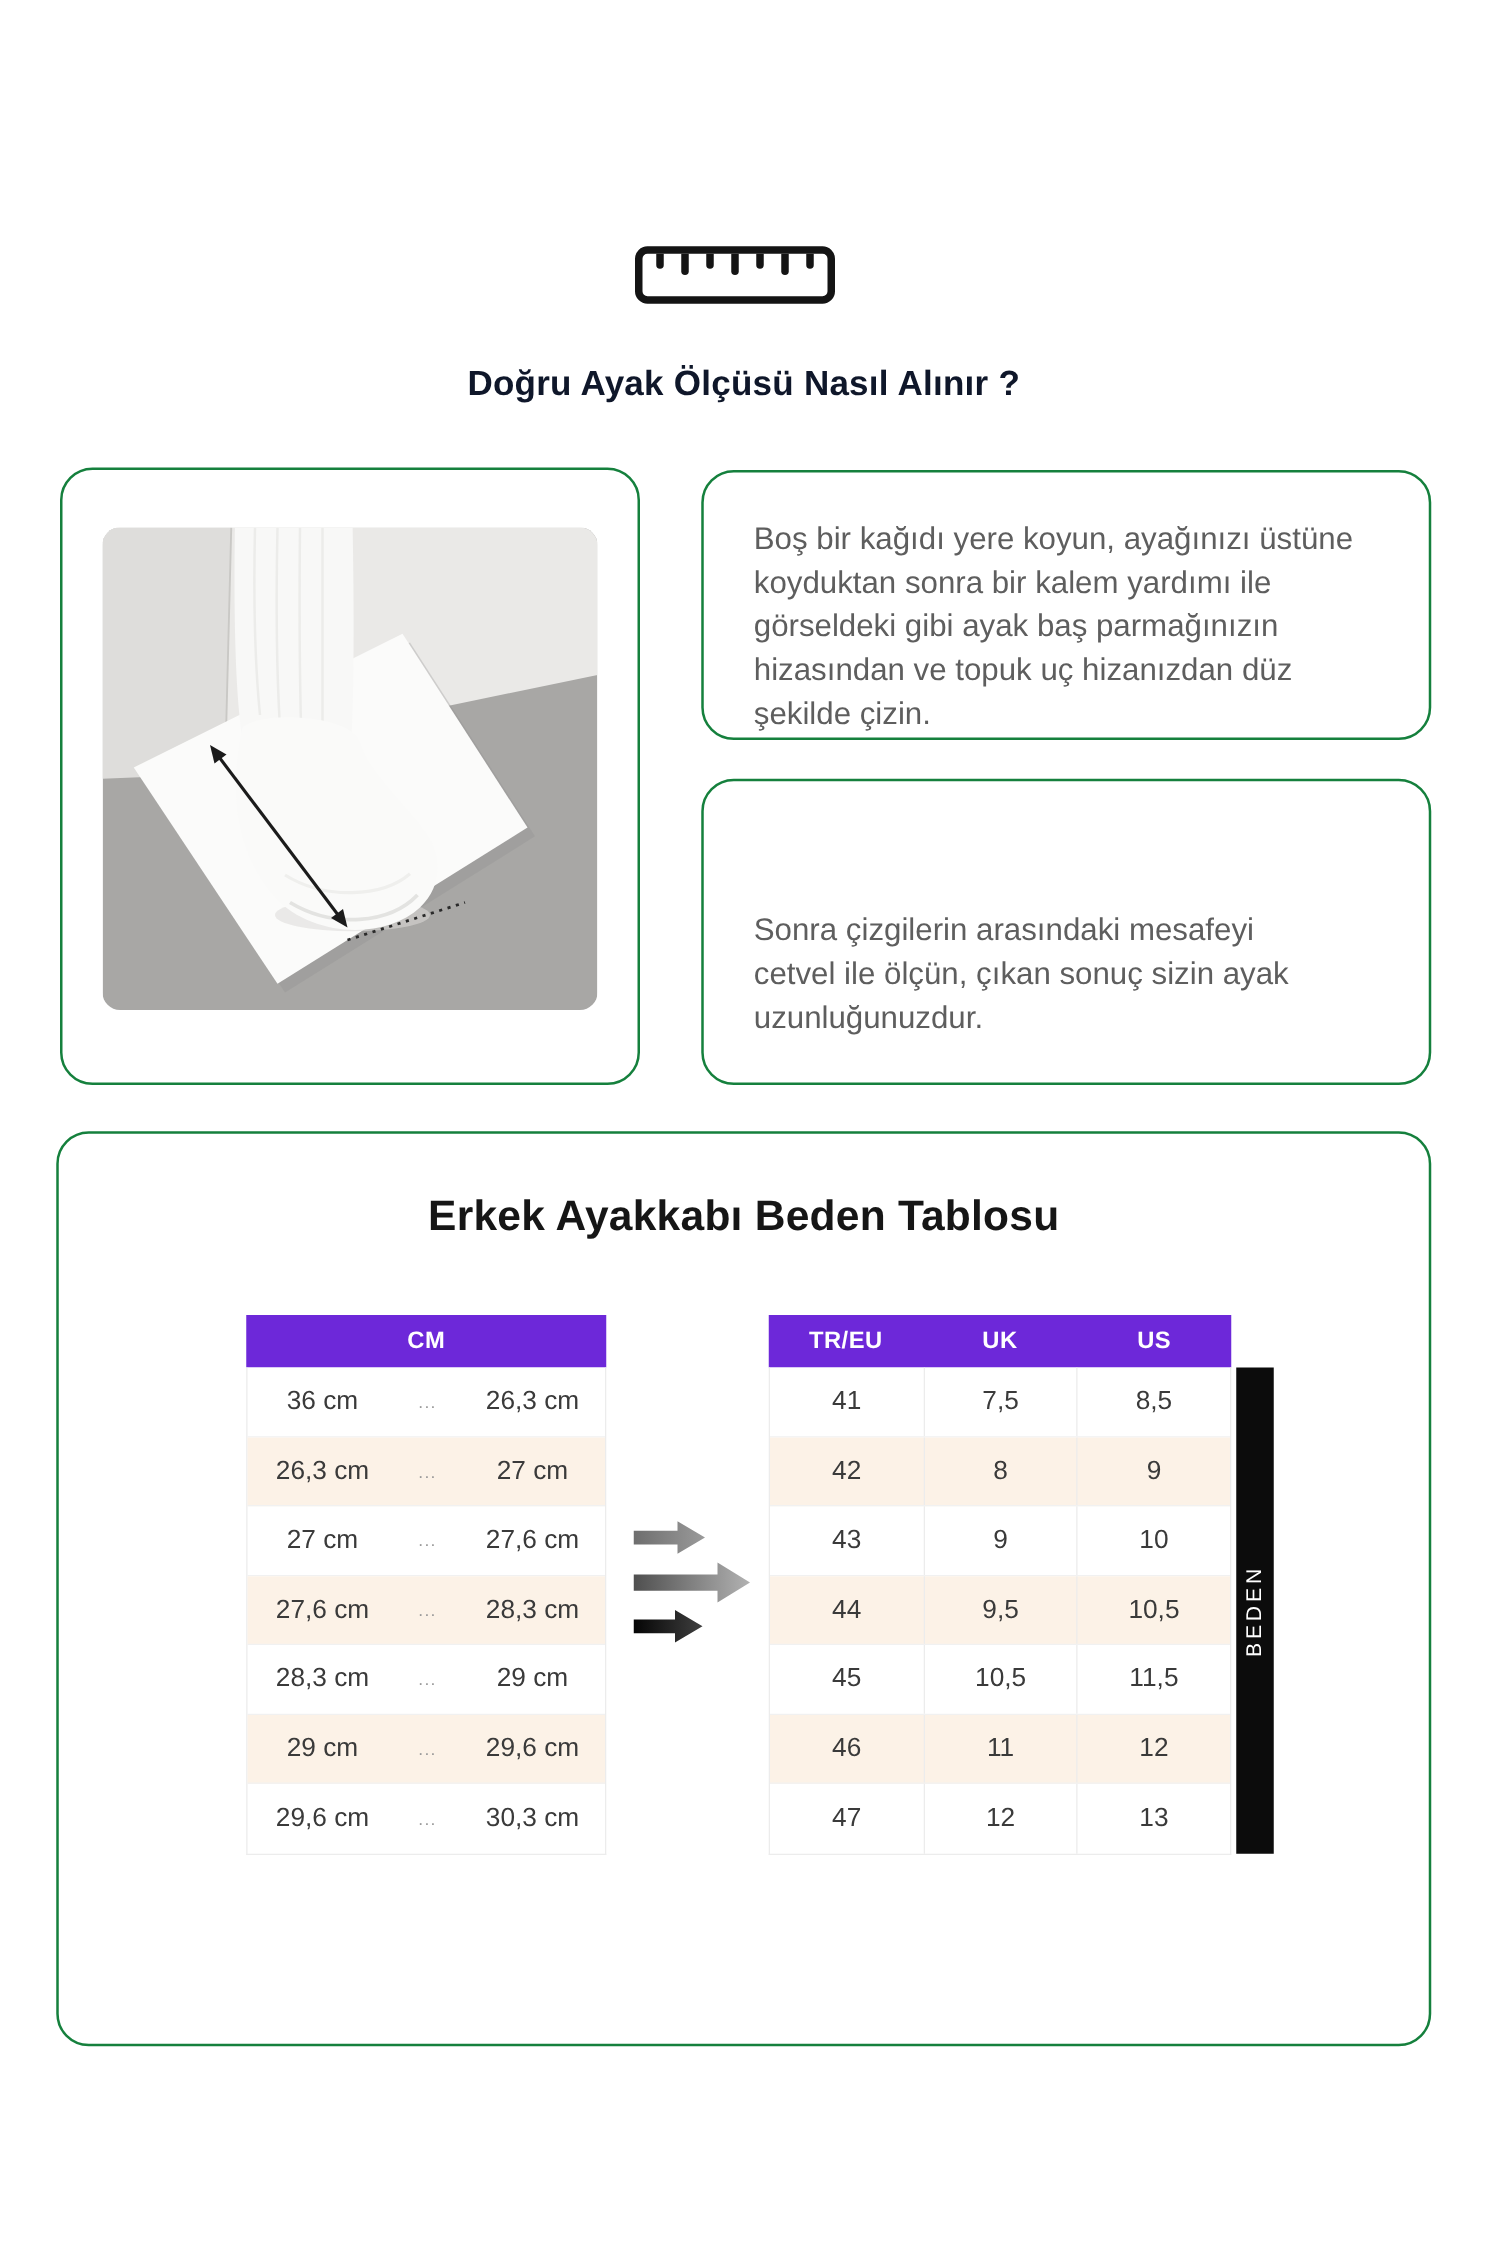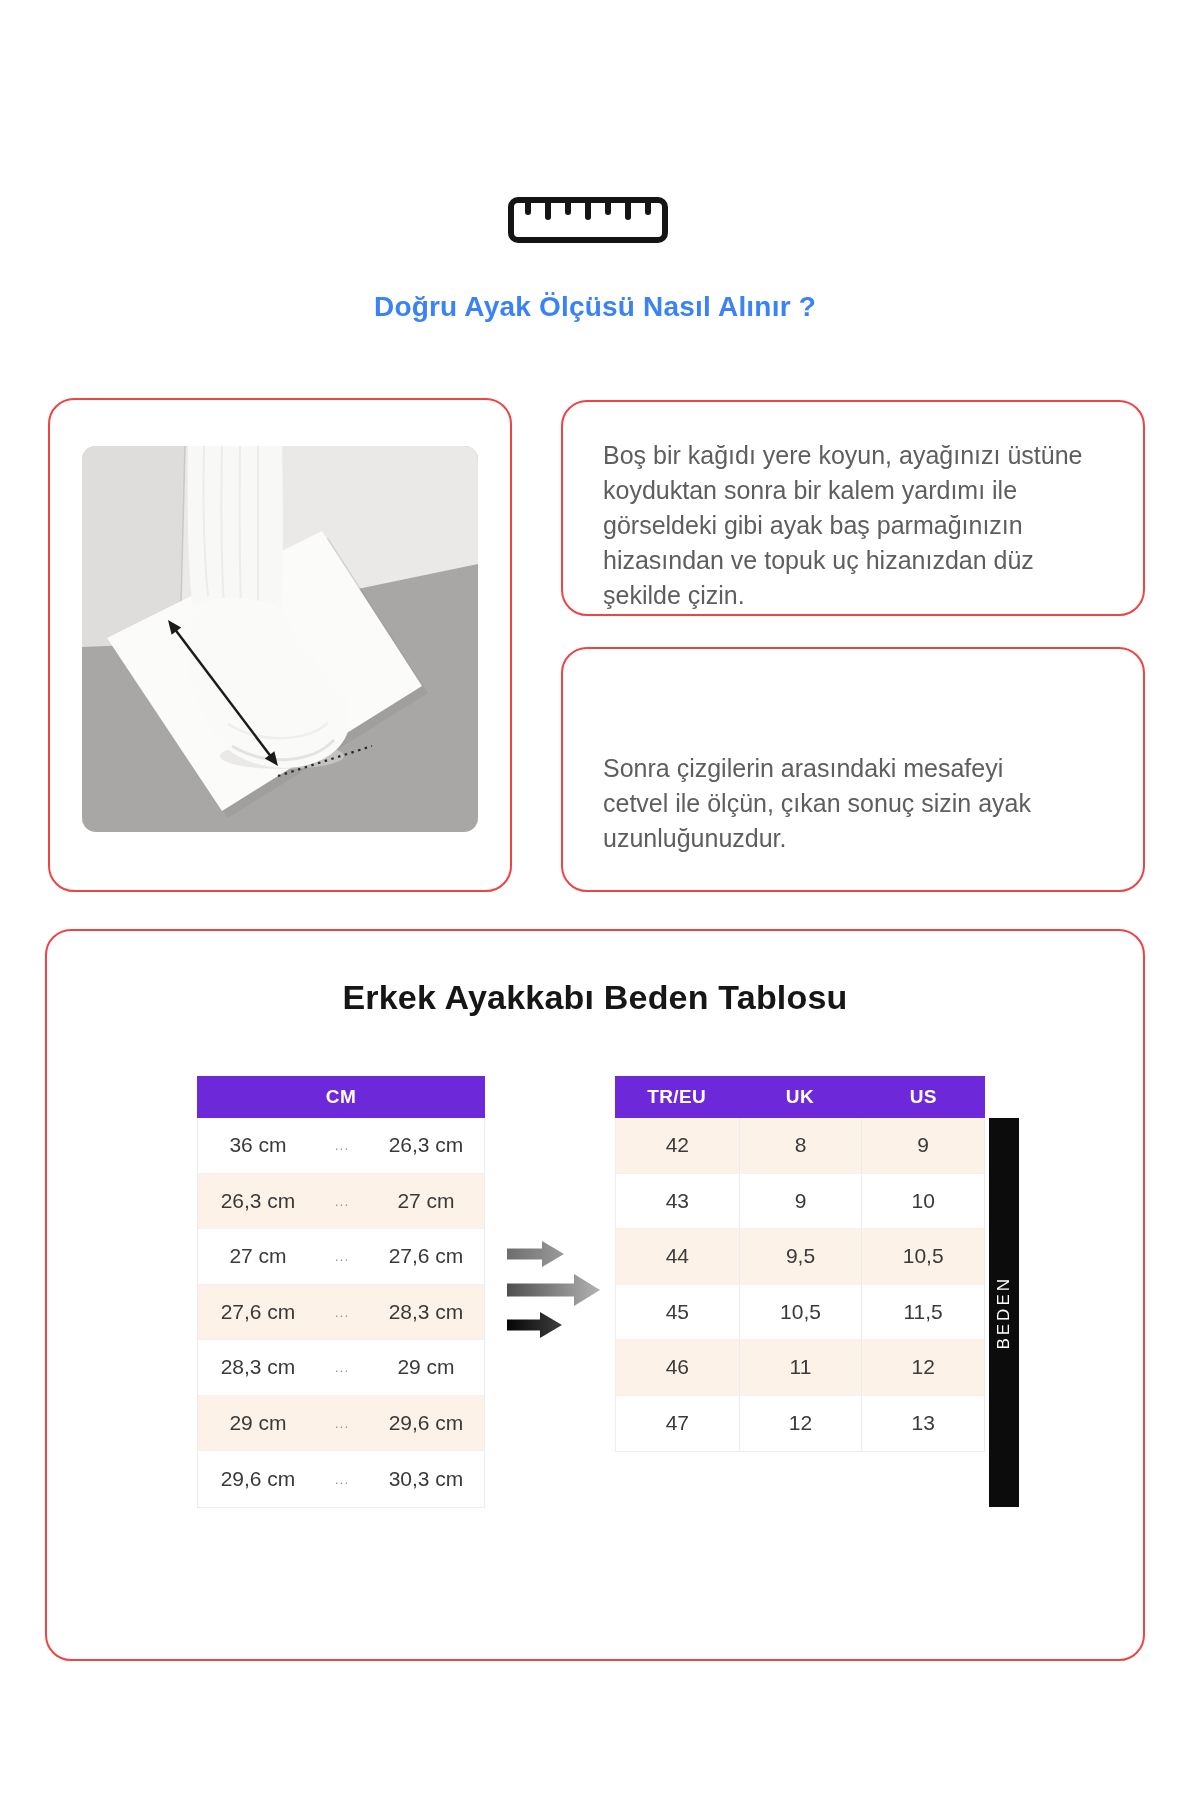--- a/index.html
+++ b/index.html
@@ -9,26 +9,26 @@
   
   .ruler{position:absolute;left:508px;top:197px;width:160px;height:46px;
          border:6px solid #141414;border-radius:10px;box-sizing:border-box;
          display:flex;justify-content:space-between;align-items:flex-start;padding:0 11px;background:#fff;}
   .ruler .tick{width:6px;background:#141414;border-radius:0 0 3px 3px;}
   .ruler .tick.t-long{height:17px;}
   .ruler .tick.t-short{height:12px;}
 
   
   .main-title{position:absolute;left:0;top:291px;width:1190px;text-align:center;
-              font-size:28px;font-weight:700;color:#3b82f6;letter-spacing:.2px;}
+              font-size:28px;font-weight:700;color:#0f172a;letter-spacing:.2px;}
   .section-title{position:absolute;left:0;top:47px;width:100%;text-align:center;
               font-size:34px;font-weight:700;color:#161616;letter-spacing:.2px;}
 
   
-  .card{position:absolute;background:#fff;border:2px solid #ef4444;border-radius:26px;box-sizing:border-box;margin-top:24px;}
+  .card{position:absolute;background:#fff;border:2px solid #15803d;border-radius:26px;box-sizing:border-box;}
   .photo-card{left:48px;top:374px;width:464px;height:494px;}
   .photo-wrap{position:absolute;left:32px;top:46px;width:396px;height:386px;border-radius:14px;overflow:hidden;}
   .info-box-1{left:561px;top:376px;width:584px;height:216px;}
   .info-box-2{left:561px;top:623px;width:584px;height:245px;}
   .info-text{margin:0;padding:36px 26px 0 40px;font-size:25px;line-height:35px;color:#5e5e5e;white-space:pre-line;}
   .info-box-2 .info-text{padding-top:102px;}
 
   .table-card{left:45px;top:905px;width:1100px;height:732px;}
 
   
@@ -183,20 +183,25 @@
     <path d="M5,91.5 H38 V84 L60,97 L38,110 V102.5 H5 Z" fill="url(#g3)"></path>
   </svg>
 
   <div class="size-table">
     <div class="thead">
       <span>TR/EU</span>
       <span>UK</span>
       <span>US</span>
     </div>
     <div class="tbody">
+        <div class="trow">
+          <div class="cell">41</div>
+          <div class="cell">7,5</div>
+          <div class="cell">8,5</div>
+        </div>
         <div class="trow stripe">
           <div class="cell">42</div>
           <div class="cell">8</div>
           <div class="cell">9</div>
         </div>
         <div class="trow">
           <div class="cell">43</div>
           <div class="cell">9</div>
           <div class="cell">10</div>
         </div>

